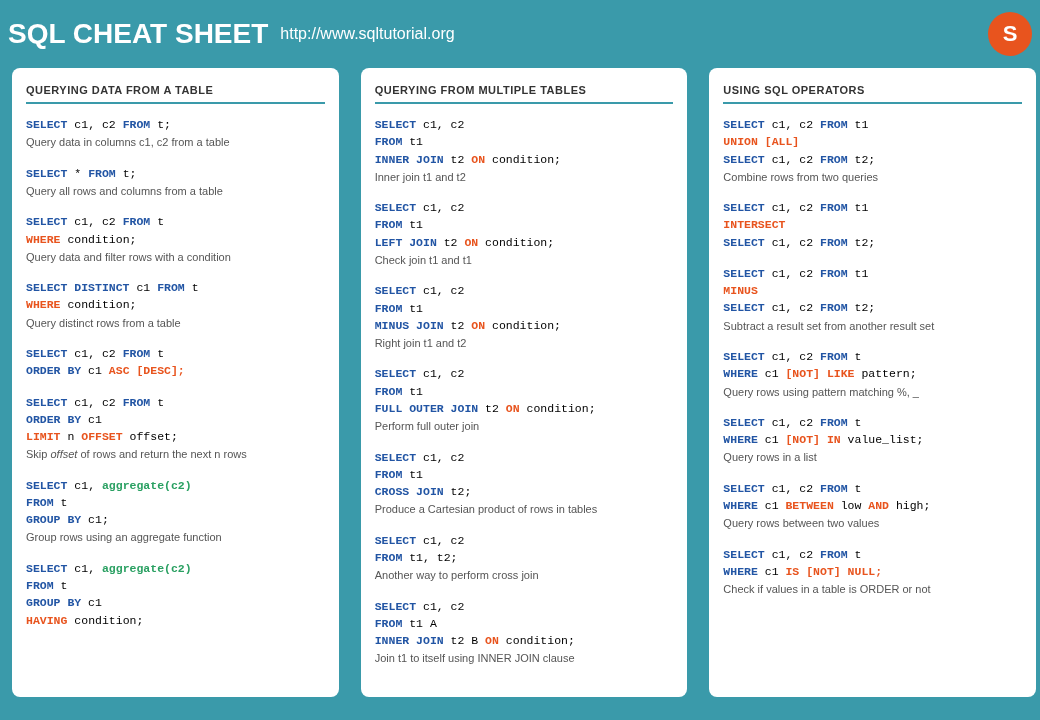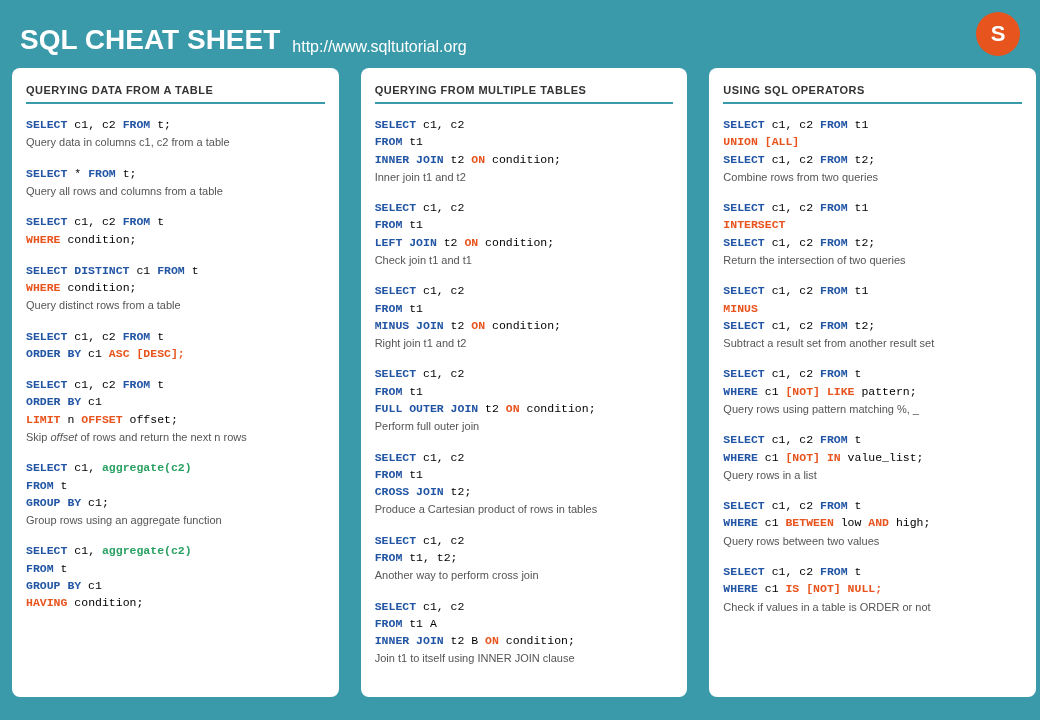--- a/index.html
+++ b/index.html
@@ -4,22 +4,22 @@
   <style>
     * { box-sizing: border-box; margin: 0; padding: 0; }
     body {
       background-color: #3a9aaa;
       font-family: Arial, sans-serif;
       width: 1040px;
       min-height: 720px;
     }
     .header {
       display: flex;
-      align-items: flex-end;
-      padding: 12px 20px;
+      align-items: center;
+      padding: 12px 8px;
       background-color: #3a9aaa;
     }
     .header-title {
       font-size: 28px;
       font-weight: bold;
       color: white;
       margin-right: 12px;
     }
     .header-url {
       font-size: 16px;
@@ -107,20 +107,21 @@
         <span class="kw-blue">SELECT</span> * <span class="kw-blue">FROM</span> t;
       </div>
       <div class="desc">Query all rows and columns from a table</div>
     </div>
 
     <div class="section">
       <div class="code-block">
         <span class="kw-blue">SELECT</span> c1, c2 <span class="kw-blue">FROM</span> t<br>
         <span class="kw-orange">WHERE</span> condition;
       </div>
+      <div class="desc">Query data and filter rows with a condition</div>
     </div>
 
     <div class="section">
       <div class="code-block">
         <span class="kw-blue">SELECT DISTINCT</span> c1 <span class="kw-blue">FROM</span> t<br>
         <span class="kw-orange">WHERE</span> condition;
       </div>
       <div class="desc">Query distinct rows from a table</div>
     </div>
 
@@ -238,21 +239,20 @@
       </div>
       <div class="desc">Combine rows from two queries</div>
     </div>
 
     <div class="section">
       <div class="code-block">
         <span class="kw-blue">SELECT</span> c1, c2 <span class="kw-blue">FROM</span> t1<br>
         <span class="kw-orange">INTERSECT</span><br>
         <span class="kw-blue">SELECT</span> c1, c2 <span class="kw-blue">FROM</span> t2;
       </div>
-      <div class="desc">Return the intersection of two queries</div>
     </div>
 
     <div class="section">
       <div class="code-block">
         <span class="kw-blue">SELECT</span> c1, c2 <span class="kw-blue">FROM</span> t1<br>
         <span class="kw-orange">MINUS</span><br>
         <span class="kw-blue">SELECT</span> c1, c2 <span class="kw-blue">FROM</span> t2;
       </div>
       <div class="desc">Subtract a result set from another result set</div>
     </div>

